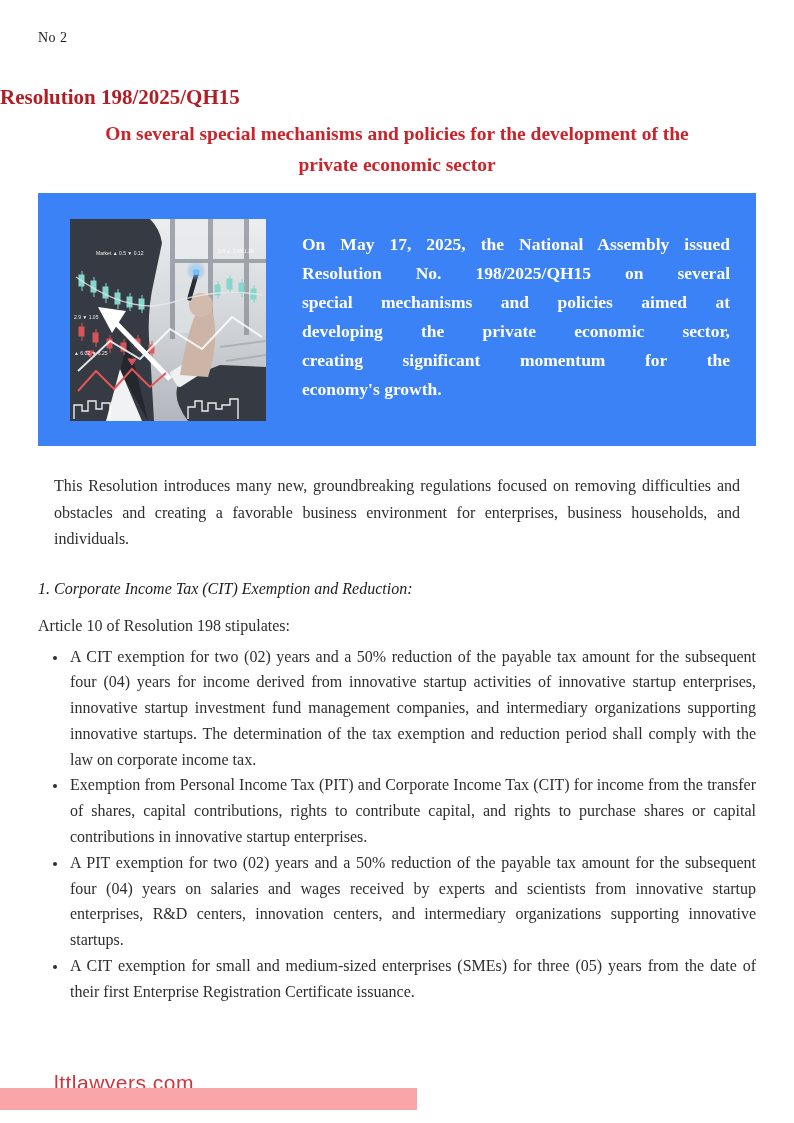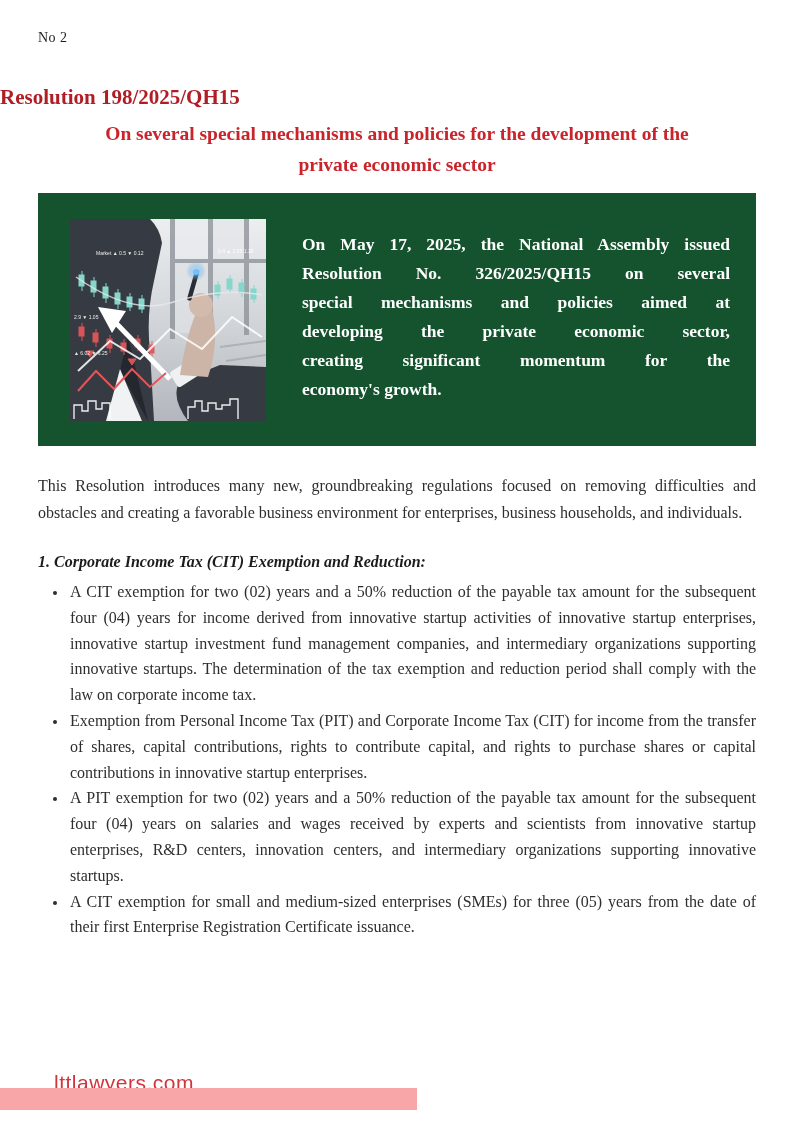--- a/index.html
+++ b/index.html
@@ -32,21 +32,21 @@
     max-width: 628px;
     margin: 8px auto 0;
     text-align: center;
     font-size: 19.5px;
     line-height: 31px;
     color: #c9242b;
   }
   .banner {
     margin: 13px 38px 0;
     height: 253px;
-    background: #14532d;
+    background: #3b82f6;
     display: flex;
   }
   .banner-photo {
     flex: 0 0 196px;
     width: 196px;
     height: 202px;
     margin: 26px 0 0 32px;
     overflow: hidden;
     background: #c3c6cb;
   }
@@ -57,31 +57,31 @@
   .banner-line {
     color: #ffffff;
     font-weight: bold;
     font-size: 17.5px;
     line-height: 29px;
     text-align: justify;
     text-align-last: justify;
   }
   .banner-line.last { text-align-last: left; }
   .intro {
-    margin: 27px 38px 0;
+    margin: 27px 54px 0;
     font-size: 16px;
     line-height: 26.5px;
     text-align: justify;
     color: #2e2e2e;
   }
   .section-heading {
     margin: 25px 38px 0;
     font-size: 16px;
     line-height: 22px;
-    font-weight: bold;
+    font-weight: normal;
     font-style: italic;
     color: #1c1c1c;
   }
   .article-line {
     margin: 14px 38px 0;
     font-size: 16px;
     line-height: 24px;
     color: #2e2e2e;
   }
   .bullet-list {
@@ -227,32 +227,33 @@
         <g font-family="Liberation Sans, sans-serif" font-size="5" fill="#ffffff" opacity="0.9">
           <text x="26" y="36">Market ▲ 0.5 ▼ 0.12</text>
           <text x="148" y="34">0.4 ▲ 2.05 1.30</text>
           <text x="4" y="100">2.9 ▼ 1.05</text>
           <text x="4" y="136">▲ 6.02 ▼ 6.25</text>
         </g>
       </svg>
     </div>
     <div class="banner-textcol">
       <div class="banner-line">On May 17, 2025, the National Assembly issued</div>
-      <div class="banner-line">Resolution No. 326/2025/QH15 on several</div>
+      <div class="banner-line">Resolution No. 198/2025/QH15 on several</div>
       <div class="banner-line">special mechanisms and policies aimed at</div>
       <div class="banner-line">developing the private economic sector,</div>
       <div class="banner-line">creating significant momentum for the</div>
       <div class="banner-line last">economy's growth.</div>
     </div>
   </div>
 
   <p class="intro">This Resolution introduces many new, groundbreaking regulations focused on removing difficulties and obstacles and creating a favorable business environment for enterprises, business households, and individuals.</p>
 
   <p class="section-heading">1. Corporate Income Tax (CIT) Exemption and Reduction:</p>
 
+  <p class="article-line">Article 10 of Resolution 198 stipulates:</p>
 
   <ul class="bullet-list">
     <li>A CIT exemption for two (02) years and a 50% reduction of the payable tax amount for the subsequent four (04) years for income derived from innovative startup activities of innovative startup enterprises, innovative startup investment fund management companies, and intermediary organizations supporting innovative startups. The determination of the tax exemption and reduction period shall comply with the law on corporate income tax.</li>
     <li>Exemption from Personal Income Tax (PIT) and Corporate Income Tax (CIT) for income from the transfer of shares, capital contributions, rights to contribute capital, and rights to purchase shares or capital contributions in innovative startup enterprises.</li>
     <li>A PIT exemption for two (02) years and a 50% reduction of the payable tax amount for the subsequent four (04) years on salaries and wages received by experts and scientists from innovative startup enterprises, R&amp;D centers, innovation centers, and intermediary organizations supporting innovative startups.</li>
     <li>A CIT exemption for small and medium-sized enterprises (SMEs) for three (05) years from the date of their first Enterprise Registration Certificate issuance.</li>
   </ul>
 
   <a class="footer-site" href="#">lttlawyers.com</a>
 

